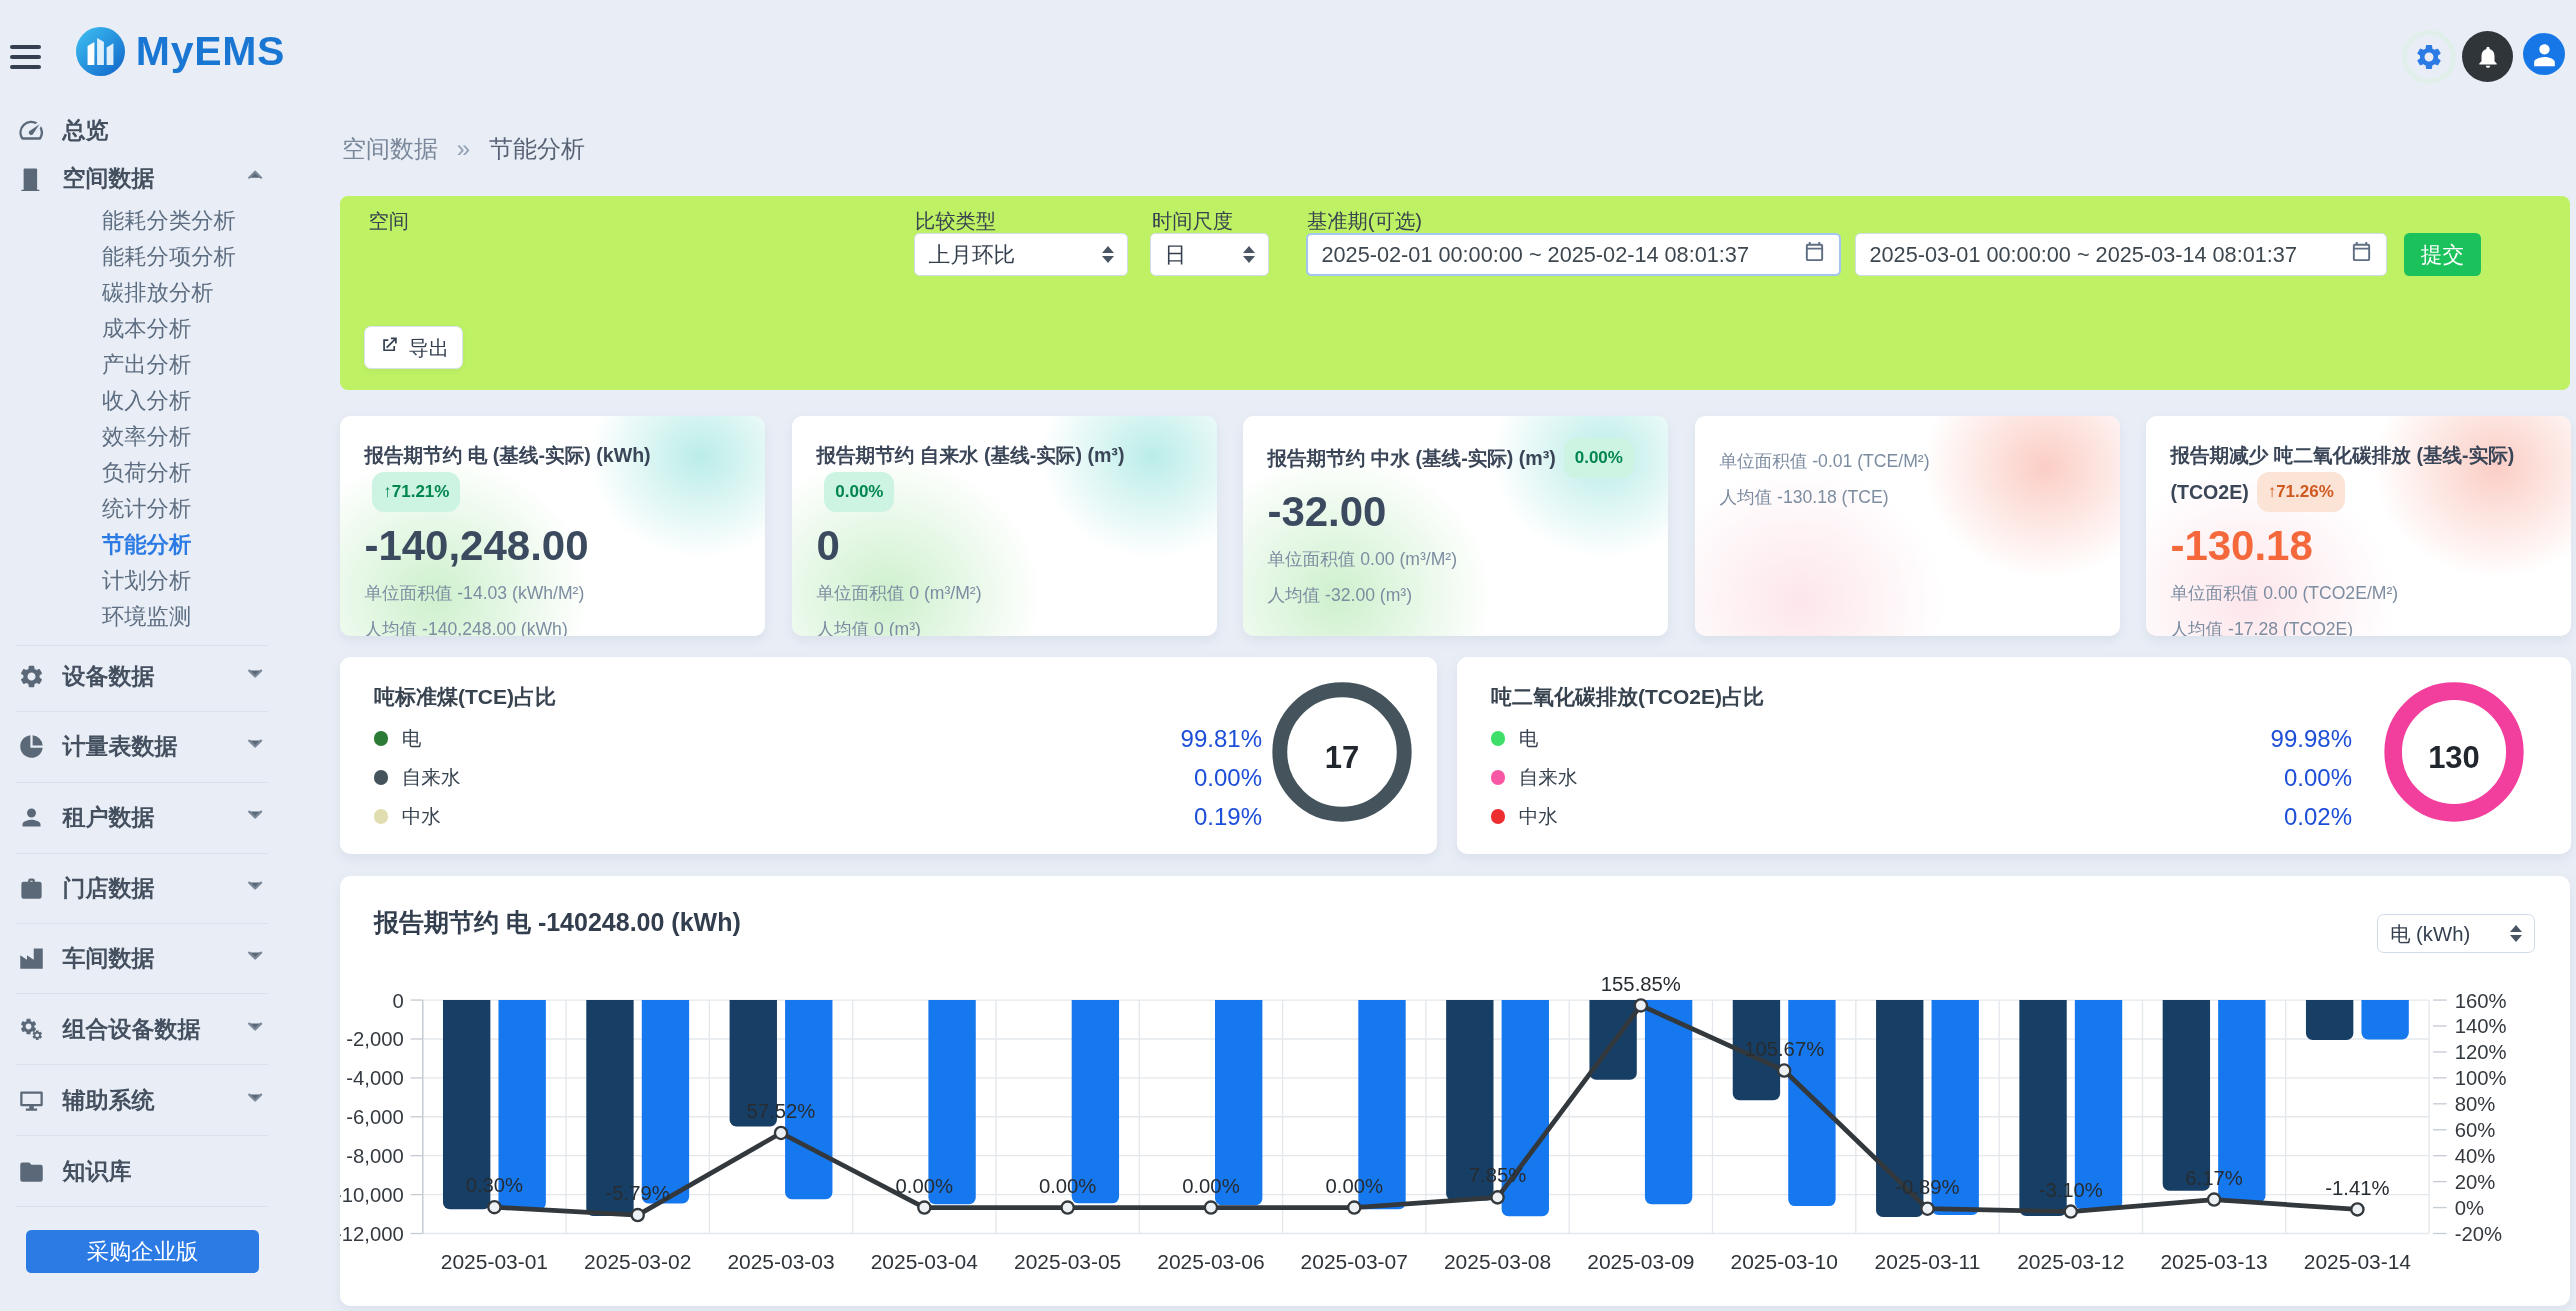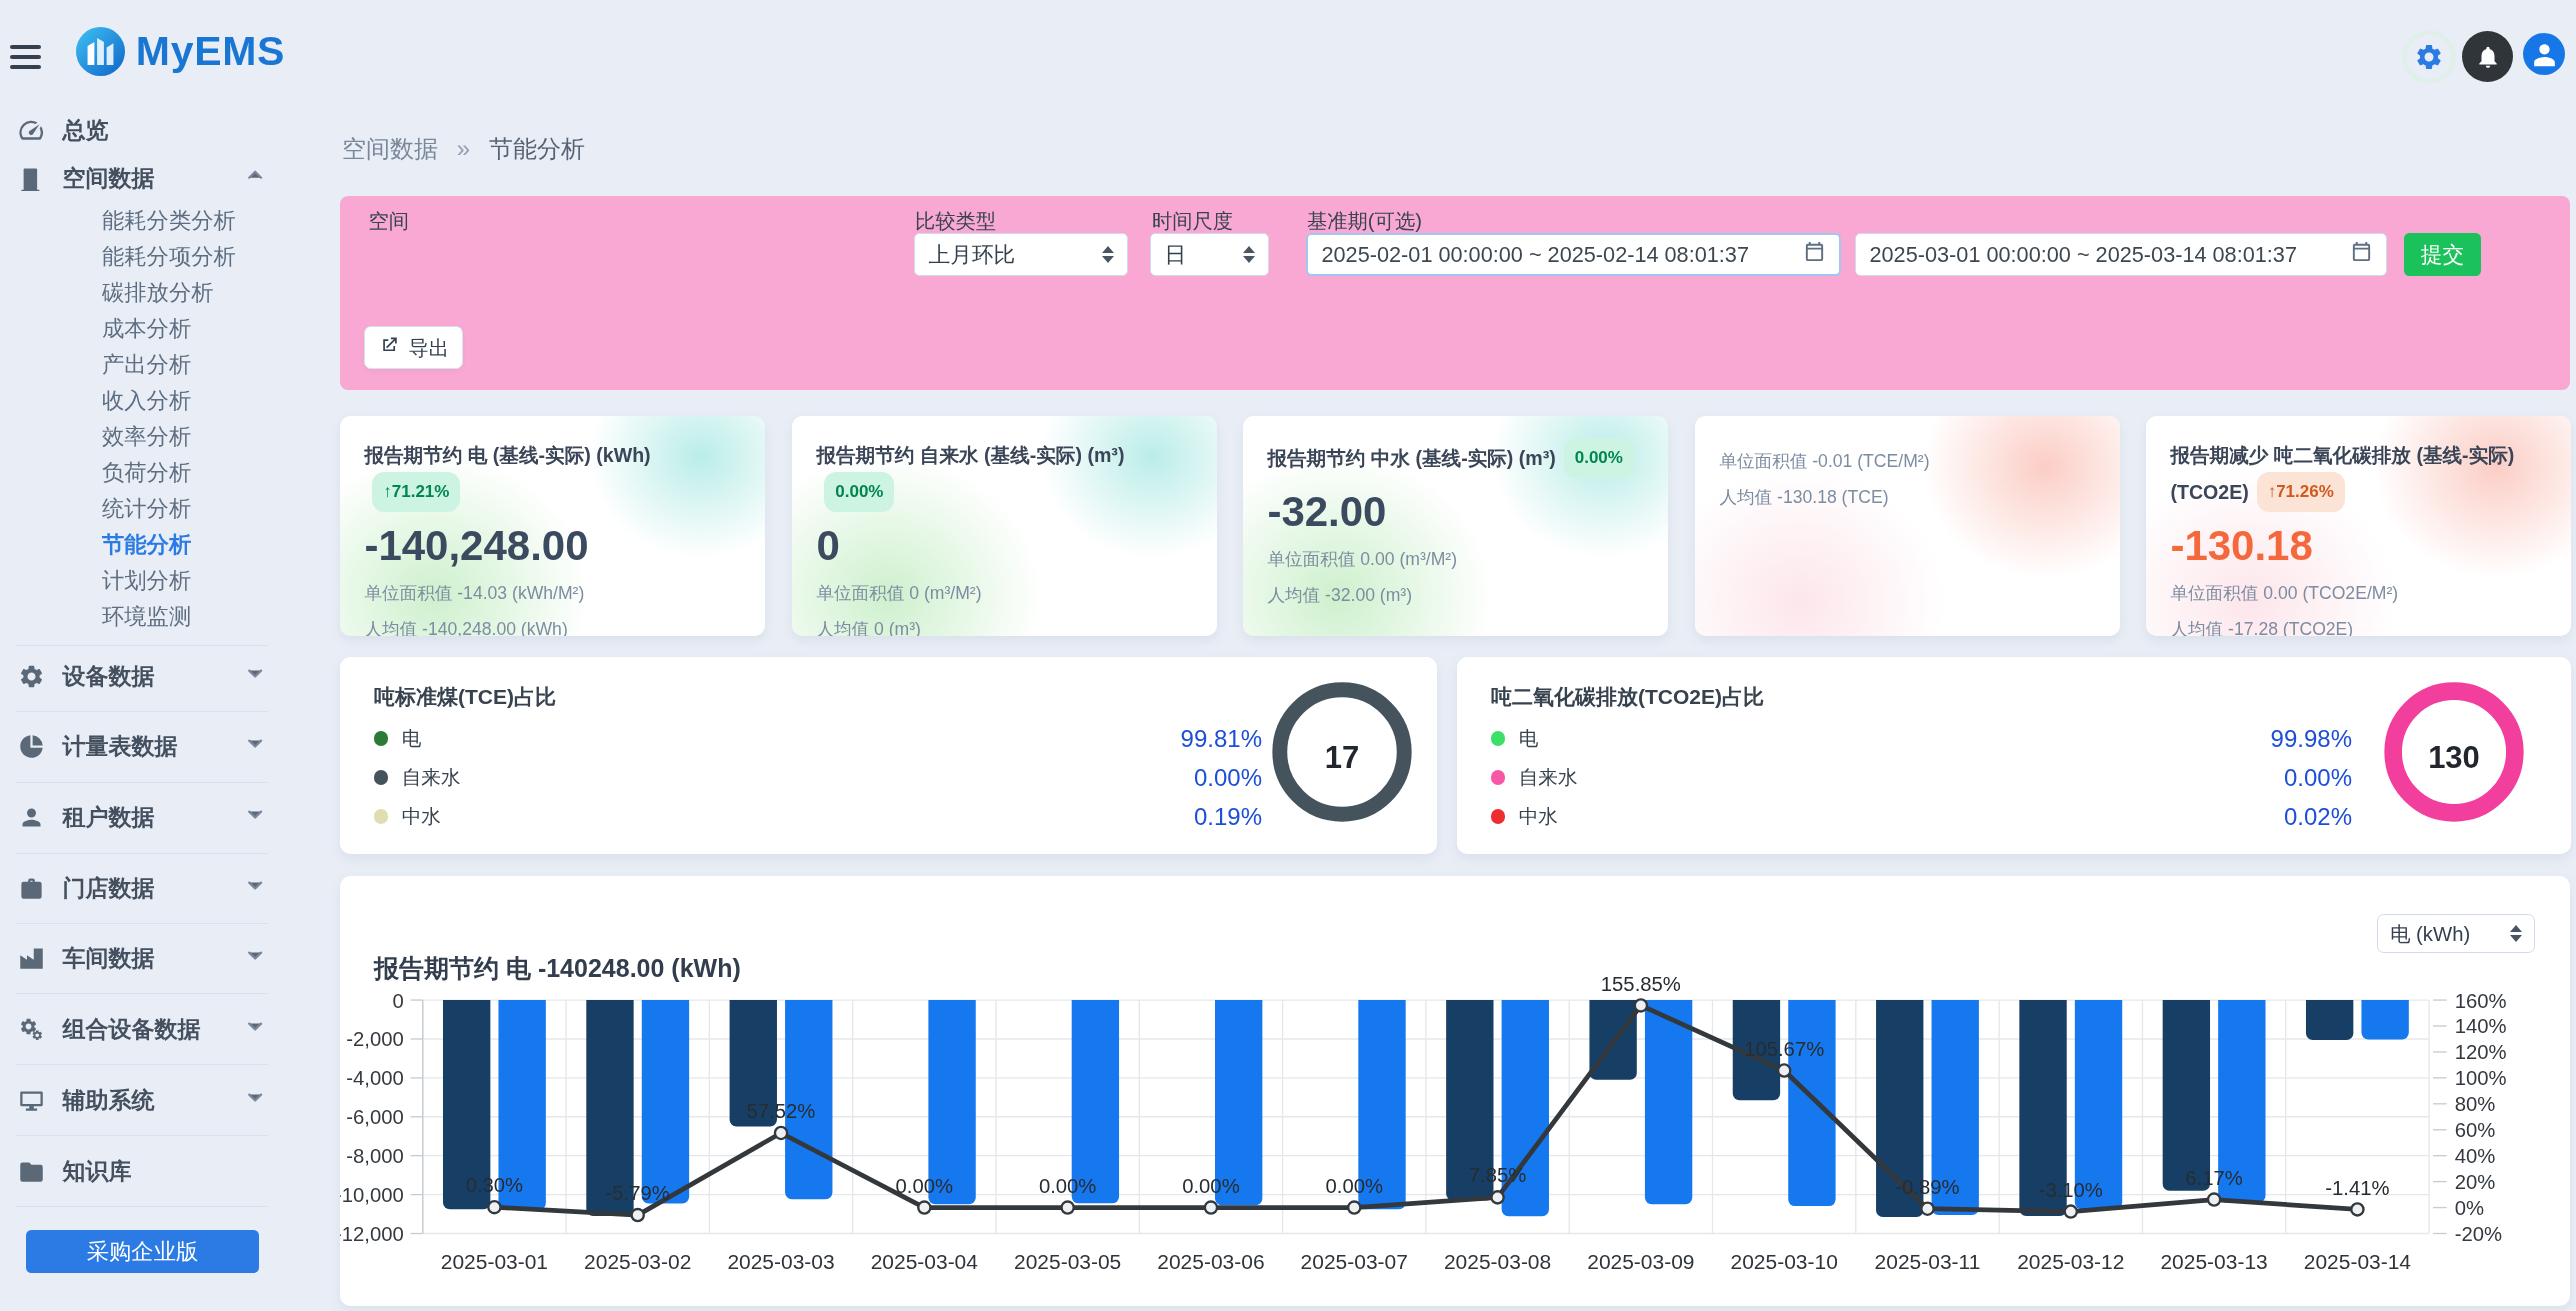--- a/index.html
+++ b/index.html
@@ -26,21 +26,21 @@
   .nav-child.active{color:#2c7be5;font-weight:600;}
   .sdiv{position:absolute;left:16.2px;width:252px;height:0.7px;background:#d9e1eb;}
   .cta{position:absolute;left:26px;top:1128px;width:233px;height:43px;background:#2c7be5;color:#fff;font-size:22.3px;border-radius:5.4px;display:flex;align-items:center;justify-content:center;cursor:pointer;}
 
   
   .crumb{position:absolute;left:342px;top:133px;font-size:24px;color:#79879a;}
   .crumb .sep{margin:0 12.2px;color:#93a0b1;}
   .crumb .cur{color:#566274;}
 
   
-  .panel{position:absolute;left:340px;top:196px;width:2230px;height:194px;background:#f9a8d4;border-radius:8.1px;}
+  .panel{position:absolute;left:340px;top:196px;width:2230px;height:194px;background:#bef264;border-radius:8.1px;}
   .flabel{position:absolute;top:10.8px;font-size:20.3px;color:#38434f;}
   .ctrl{position:absolute;top:37px;height:43px;border-radius:5.4px;box-sizing:border-box;display:flex;align-items:center;padding:0 13.5px;font-size:21.7px;}
   .ctrl.readonly{background:#dbe5f1;border:1.4px solid #c3d3e5;color:#3c4653;}
   .ctrl.select{background:#fff;border:1.4px solid #d0dbe9;color:#333f4c;justify-content:space-between;cursor:pointer;}
   .ctrl.date{background:#fff;border:1.4px solid #d0dbe9;color:#3d474f;justify-content:space-between;cursor:text;}
   .ctrl.date.focus{border:2px solid #a3c6f0;}
   .updown{display:inline-flex;flex-direction:column;gap:3.4px;margin-left:10.8px;}
   .updown i{width:0;height:0;border-left:6.1px solid transparent;border-right:6.1px solid transparent;}
   .updown .u{border-bottom:7.4px solid #4a5563;}
   .updown .d{border-top:7.4px solid #4a5563;}
@@ -72,21 +72,21 @@
   .lval{margin-left:auto;font-size:24px;color:#1d4ed8;}
   .donut{position:absolute;top:24.4px;}
   .dcard.left .donut{left:931px;}
   .dcard.right .donut{left:926px;}
   .dcenter{position:absolute;width:142px;text-align:center;top:83px;font-size:31px;font-weight:600;color:#22272d;}
   .dcard.left .dcenter{left:931px;}
   .dcard.right .dcenter{left:926px;}
 
   
   .chart-card{position:absolute;left:340px;top:876px;width:2230px;height:430px;background:#fff;border-radius:10.8px;box-shadow:0 4.1px 12.2px rgba(90,110,140,.10);}
-  .chart-title{position:absolute;left:34px;top:30px;font-size:25px;font-weight:700;color:#323e4e;margin-top:46px;}
+  .chart-title{position:absolute;left:34px;top:30px;font-size:25px;font-weight:700;color:#323e4e;}
   .chart-select{position:absolute;left:2037px;top:38px;width:158px;height:39px;background:#fff;border:1.4px solid #cfdaea;border-radius:6.8px;box-sizing:border-box;display:flex;align-items:center;justify-content:space-between;padding:0 12.2px;font-size:20.3px;color:#344050;cursor:pointer;}
   #combo-svg{position:absolute;left:0;top:97px;}
 </style>
 </head>
 <body>
 
 <div class="screen">
 
   <div class="hamburger">
       <span></span>

